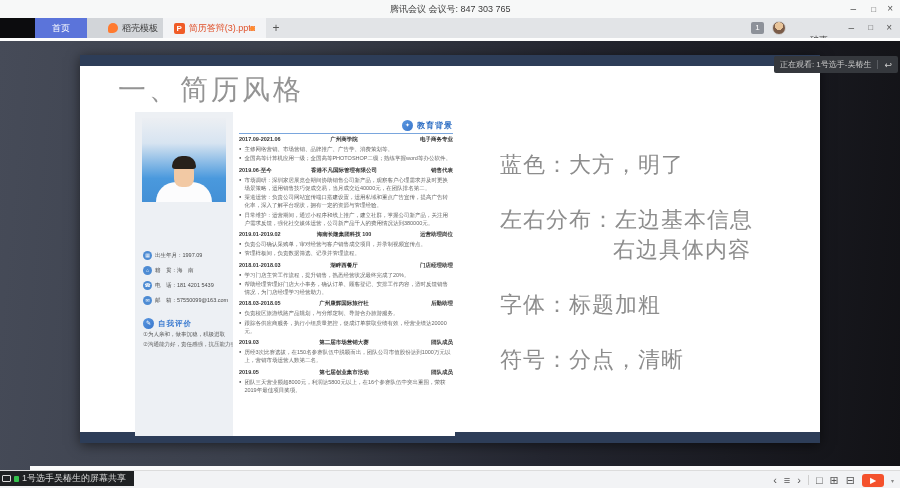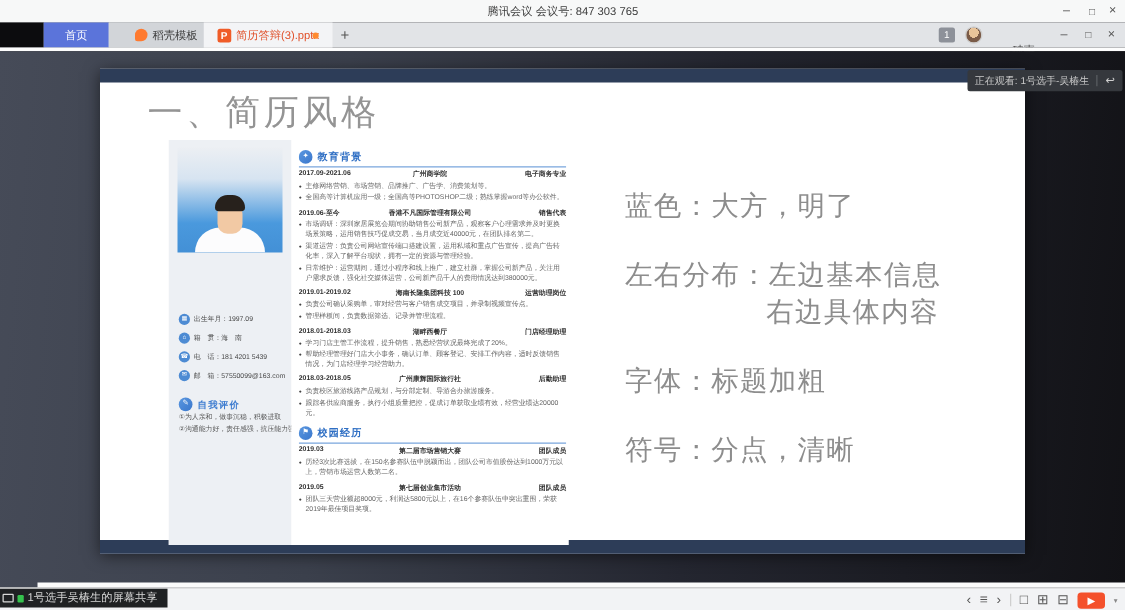--- a/index.html
+++ b/index.html
@@ -64,21 +64,21 @@
   .c-label { font-size:5.5px; color:#4a4a4a; white-space:nowrap; }
   .l-sec { position:absolute; left:8px; right:3px; }
   .l-selfeval { top:206px; } .l-honors { top:254px; }
   .l-head { display:flex; align-items:center; gap:4px; }
   .l-ic { flex:0 0 11px; width:11px; height:11px; border-radius:50%; background:linear-gradient(135deg,#5a97e0,#3a77cc); color:#fff; font-size:6px; line-height:11px; text-align:center; }
   .l-title { font-size:7.5px; font-weight:bold; color:#3d7cd0; letter-spacing:1px; }
   .l-line { font-size:5.5px; color:#555; line-height:1.9; white-space:nowrap; }
   .l-sec .l-line:first-of-type { margin-top:4px; }
   
   .res-right { position:absolute; left:104px; top:2px; width:214px; bottom:2px; overflow:hidden; }
-  .r-head { display:flex; align-items:center; gap:4px; margin:6px 0 2px 0; border-bottom:1px solid #7aa6dd; padding-bottom:2px; }
+  .r-head { display:flex; align-items:center; gap:4px; margin:6px 0 2px 0; border-bottom:1px solid #7aa6dd; padding-bottom:2px;justify-content:flex-end; }
   .r-ic { flex:0 0 11px; width:11px; height:11px; border-radius:50%; background:linear-gradient(135deg,#5a97e0,#3a77cc); color:#fff; font-size:6px; line-height:11px; text-align:center; }
   .r-title { font-size:8px; font-weight:bold; color:#2f6fc4; letter-spacing:1px; }
   .r-entry { margin-bottom:4px; }
   .r-ehead { display:flex; font-size:5.5px; font-weight:bold; color:#333; margin:2px 0; }
   .r-ehead .d { width:58px; } .r-ehead .o { flex:1; text-align:center; } .r-ehead .rr { width:62px; text-align:right; }
   .r-li { display:flex; gap:3px; font-size:5.5px; color:#666; line-height:1.5; margin-bottom:1px; }
   .r-li .b { font-size:4px; line-height:8px; color:#444; }
   
   .watch-bar { position:absolute; top:56px; right:2px; height:17px; background:#35383d; border-radius:2px;
     display:flex; align-items:center; gap:6px; padding:0 6px; z-index:5; }
@@ -264,24 +264,20 @@
                 <span>负责校区旅游线路产品规划，与分部定制、导游合办旅游服务。</span>
               </div>
             <div class="r-li">
                 <span class="b">●</span>
                 <span>跟踪各供应商服务，执行小组质量把控，促成订单获取业绩有效，经营业绩达20000元。</span>
               </div>
           </div>
         </div>
 
         <div class="r-sec">
-          <div class="r-head">
-            <span class="r-ic">⚑</span>
-            <span class="r-title">校园经历</span>
-          </div>
           <div class="r-entry">
             <div class="r-ehead">
               <span class="d">2019.03</span>
               <span class="o">第二届市场营销大赛</span>
               <span class="rr">团队成员</span>
             </div>
             <div class="r-li">
                 <span class="b">●</span>
                 <span>历经3次比赛选拔，在150名参赛队伍中脱颖而出，团队公司市值股份达到1000万元以上，营销市场运营人数第二名。</span>
               </div>

